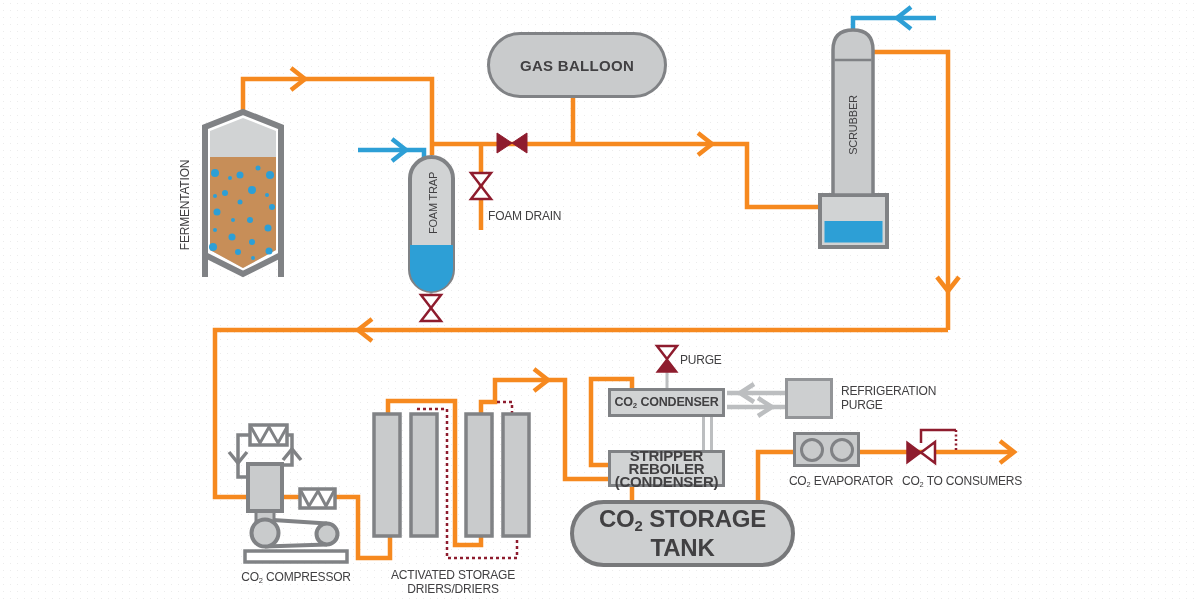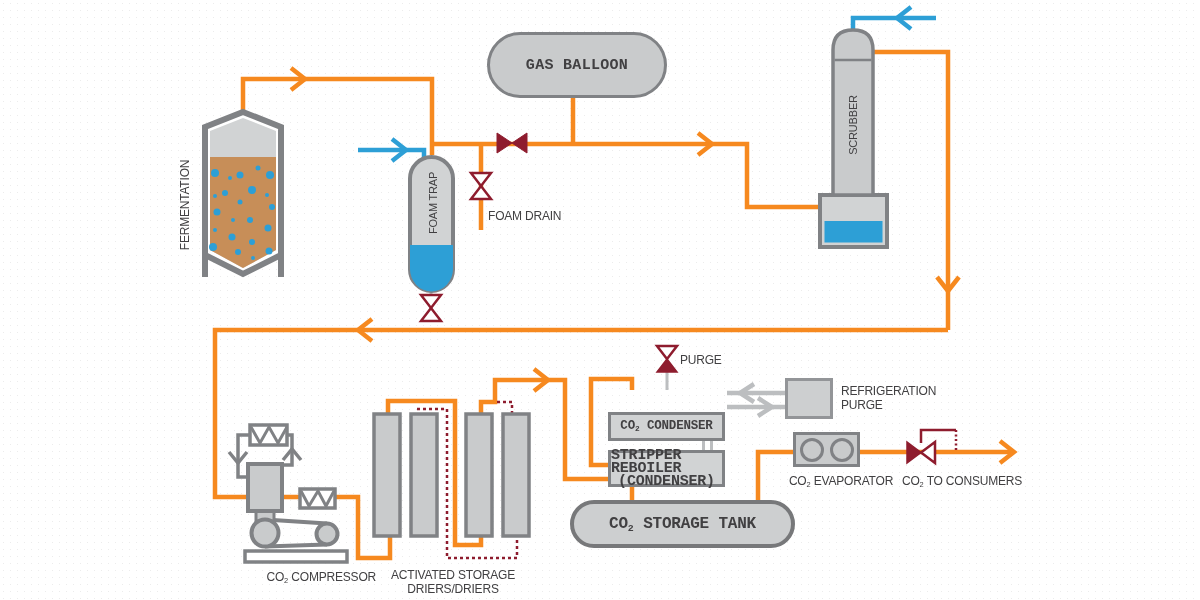--- a/index.html
+++ b/index.html
@@ -15,22 +15,22 @@
   .lbl{
     position:absolute;font-size:12px;letter-spacing:-0.2px;
     color:#414042;white-space:nowrap;
   }
   .center{text-align:center;}
   .vlabel{transform:rotate(-90deg);transform-origin:center;text-align:center;}
   .pbox{
     position:absolute;box-sizing:border-box;
     background:#D1D3D4;border:3px solid #808285;
     display:flex;align-items:center;justify-content:center;
-    flex-direction:column;text-align:left;
-    color:#414042;font-weight:bold;letter-spacing:-0.2px;font-family:Liberation Mono, monospace;
+    flex-direction:column;text-align:center;
+    color:#414042;font-weight:bold;letter-spacing:-0.2px;
   }
   .sub{font-size:0.62em;vertical-align:-0.3em;letter-spacing:0;}
   .evap-circle{width:18px;height:18px;border:3px solid #808285;border-radius:50%;}
 </style>
 </head>
 <body>
 
 <div id="stage">
 
 <svg width="1200" height="600" viewBox="0 0 1200 600">
@@ -169,55 +169,55 @@
       <polygon points="907,442 907,463 921,452.5" fill="#8E1C2E" stroke="#8E1C2E" stroke-width="1.5"></polygon>
       <polygon points="935,442 935,463 921,452.5" fill="#ffffff" stroke="#8E1C2E" stroke-width="2.5"></polygon>
     </g>
   </g>
 </svg>
 
 <div class="pbox" style="left:487px;top:32px;width:180px;height:66px;border-radius:33px;border-width:3.5px;background:#C9CBCC;font-size:15px;letter-spacing:0.3px;">
   <span>GAS BALLOON</span>
 </div>
 
-<div class="pbox" style="left:608px;top:388px;width:117px;height:29px;font-size:12.5px;margin-top:24px;">
+<div class="pbox" style="left:608px;top:388px;width:117px;height:29px;font-size:12.5px;">
   <span>CO<span class="sub">2</span> CONDENSER</span>
 </div>
 
 <div class="pbox" style="left:608px;top:450px;width:117px;height:37px;font-size:15px;line-height:13px;">
   <span>STRIPPER REBOILER</span>
   <span>(CONDENSER)</span>
 </div>
 
 <div class="pbox" style="left:785px;top:378px;width:48px;height:41px;background:#CDCFD0;border-color:#939598;"></div>
 <div class="lbl" style="left:841px;top:384px;line-height:14px;">
   <div>REFRIGERATION</div>
   <div>PURGE</div>
 </div>
 
 <div class="pbox" style="left:793px;top:432px;width:67px;height:35px;background:#C9CBCC;flex-direction:row;gap:6px;">
   <span class="evap-circle"></span>
   <span class="evap-circle"></span>
 </div>
 
-<div class="pbox" style="left:570px;top:500px;width:225px;height:48px;border-radius:34px;border-width:4px;border-color:#77787A;background:#CDCFD0;font-size:16px;">
+<div class="pbox" style="left:570px;top:500px;width:225px;height:67px;border-radius:34px;border-width:4px;border-color:#77787A;background:#CDCFD0;font-size:24px;">
   <span>CO<span class="sub">2</span> STORAGE TANK</span>
 </div>
 
 <div class="lbl vlabel" style="left:135px;top:198px;width:100px;">FERMENTATION</div>
 
 <div class="lbl vlabel" style="left:393px;top:197px;width:80px;font-size:11px;">FOAM TRAP</div>
 
 <div class="lbl vlabel" style="left:813px;top:119px;width:80px;font-size:11px;">SCRUBBER</div>
 
 <div class="lbl" style="left:488px;top:209px;">FOAM DRAIN</div>
 
 <div class="lbl" style="left:680px;top:353px;">PURGE</div>
 
-<div class="lbl center" style="left:216px;top:570px;width:160px;text-align:right;">CO<span class="sub">2</span> COMPRESSOR</div>
+<div class="lbl center" style="left:216px;top:570px;width:160px;">CO<span class="sub">2</span> COMPRESSOR</div>
 
 <div class="lbl center" style="left:373px;top:568px;width:160px;line-height:14px;">
   <div>ACTIVATED STORAGE</div>
   <div>DRIERS/DRIERS</div>
 </div>
 
 <div class="lbl center" style="left:761px;top:474px;width:160px;">CO<span class="sub">2</span> EVAPORATOR</div>
 
 <div class="lbl center" style="left:882px;top:474px;width:160px;">CO<span class="sub">2</span> TO CONSUMERS</div>
 

